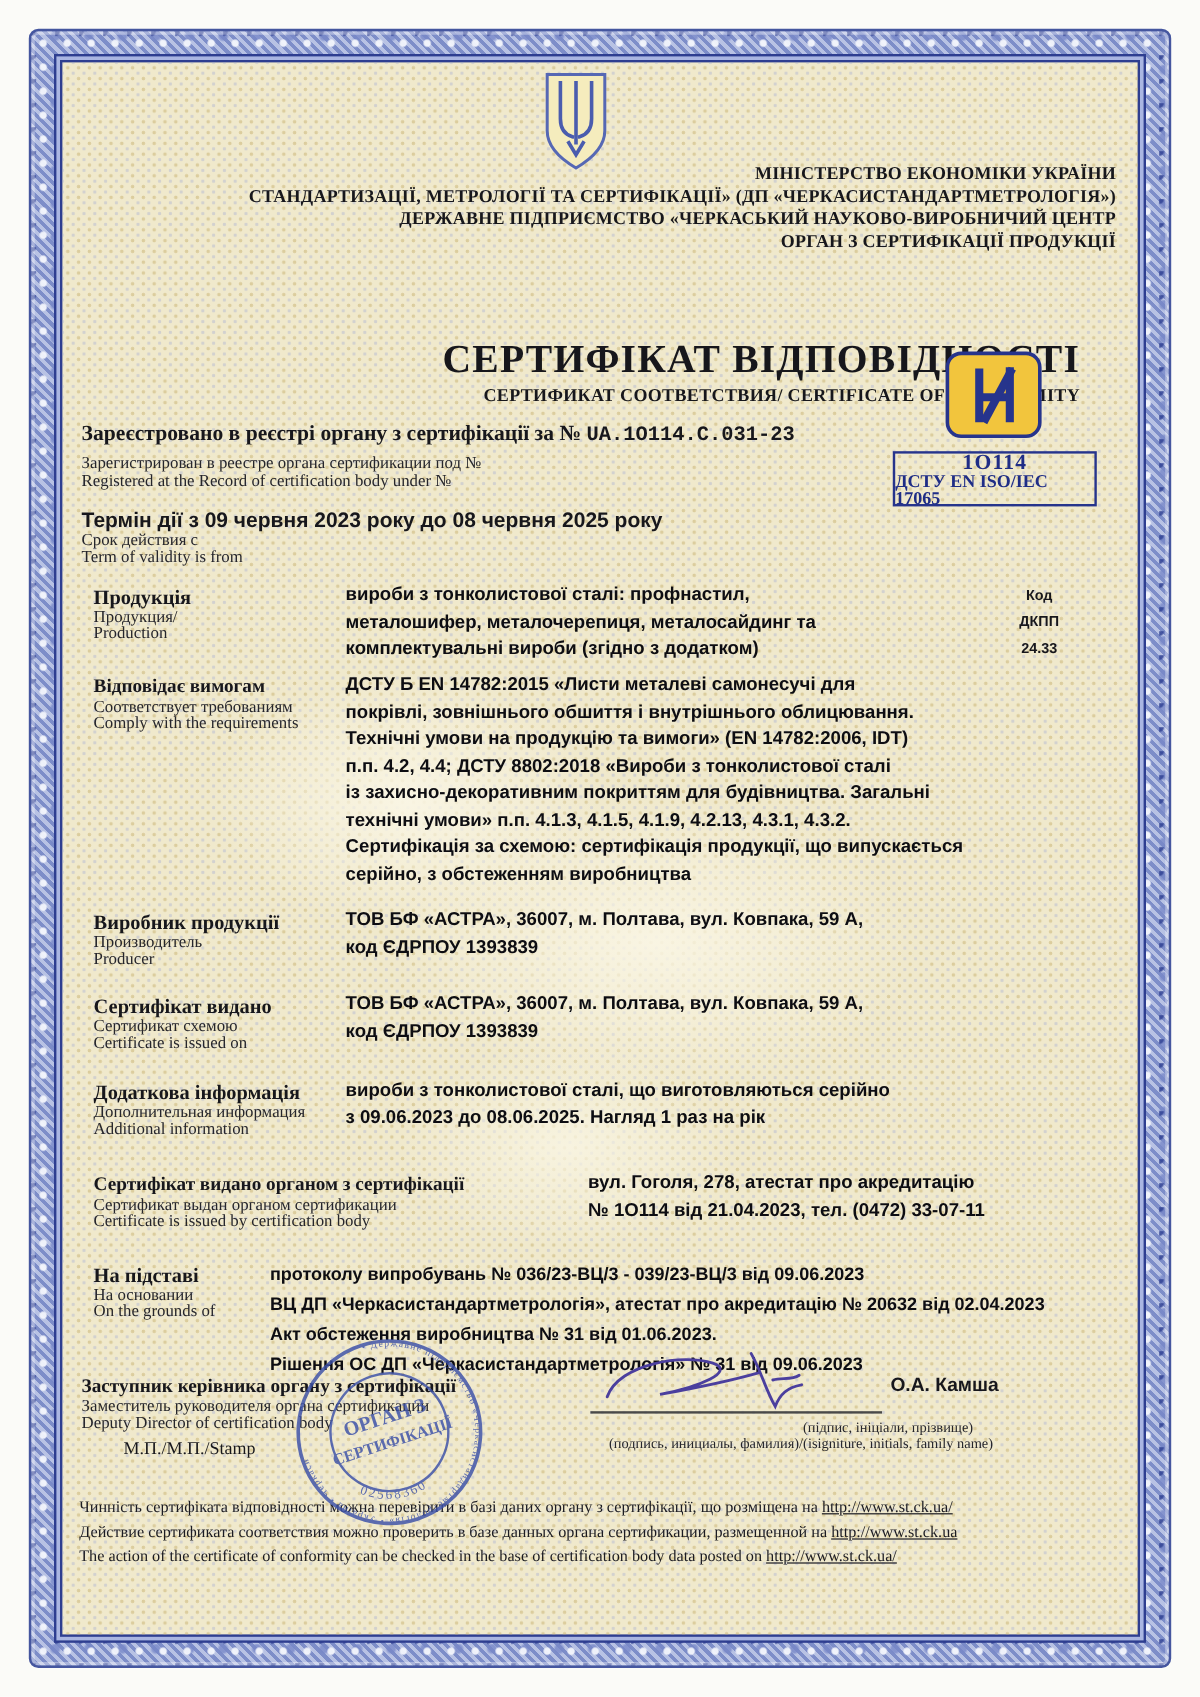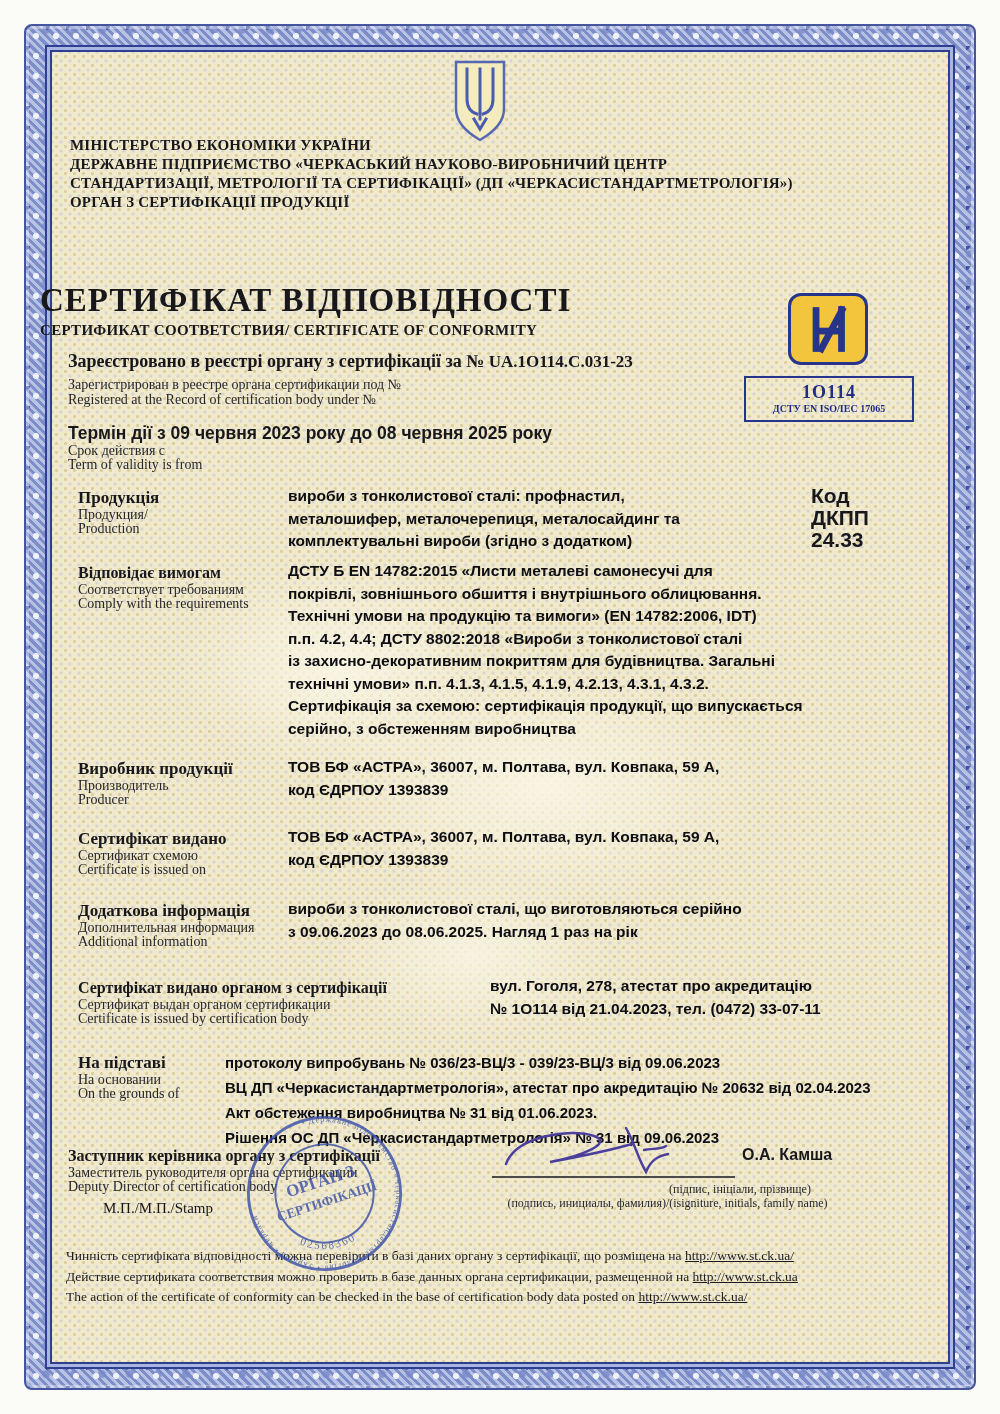--- a/index.html
+++ b/index.html
@@ -30,51 +30,51 @@
       radial-gradient(230px 150px at 32% 47%, rgba(250,246,229,.95), rgba(250,246,229,0) 70%),
       radial-gradient(300px 170px at 55% 56%, rgba(250,246,229,.9), rgba(250,246,229,0) 72%),
       radial-gradient(200px 120px at 47% 69%, rgba(249,245,227,.85), rgba(249,245,227,0) 70%),
       radial-gradient(circle, rgba(203,182,120,.55) 1.2px, transparent 1.8px),
       radial-gradient(circle, rgba(148,160,212,.33) 1.1px, transparent 1.7px);
     background-size:auto,auto,auto,9px 9px,9px 9px;
     background-position:0 0,0 0,0 0,0 0,4.5px 4.5px;
     box-shadow:0 0 0 2px #2e3e90, 0 0 0 5px #aab6e2, 0 0 0 7px #2e3e90;
   }
   .abs{position:absolute;}
-  .center{text-align:left;}
+  .center{text-align:right;}
   
   .ministry{left:70px;top:136px;width:860px;font-weight:bold;font-size:15px;line-height:19px;letter-spacing:.2px;}
   
   .title-wrap{left:40px;top:282px;width:860px;}
   .title-main{font-weight:bold;font-size:33px;line-height:36px;letter-spacing:1px;}
   .title-sub{font-weight:bold;font-size:15px;line-height:20px;margin-top:2px;letter-spacing:.3px;}
   
   .naau{left:788px;top:293px;width:74px;height:66px;background:#f2c53d;border:3px solid #26348c;border-radius:13px;display:flex;align-items:center;justify-content:center;}
   .accred-box{left:744px;top:376px;width:166px;height:42px;border:2px solid #26348c;color:#1f2d86;display:flex;flex-direction:column;align-items:center;justify-content:center;}
   .accred-num{font-weight:bold;font-size:18px;line-height:19px;letter-spacing:1px;}
-  .accred-std{font-weight:bold;font-size:10px;line-height:14px;text-align:center;}
+  .accred-std{font-weight:bold;font-size:15px;line-height:14px;}
   
   .reg{left:68px;top:350px;width:700px;}
   .reg-main{font-weight:bold;font-size:18px;line-height:22px;}
-  .reg-num{font-family:Liberation Serif, serif;font-size:17px;}
+  .reg-num{font-family:Liberation Mono, monospace;font-size:17px;}
   .sub-line{font-size:14px;line-height:14px;color:#26262c;}
   .reg .sub-line{margin-top:1px;}
   .reg-main + .sub-line{margin-top:5px;}
   
   .validity{left:68px;top:422px;width:740px;}
   .validity-main{font-family:"Liberation Sans", sans-serif;font-weight:bold;font-size:17.5px;line-height:22px;}
   
   .sec{position:absolute;left:68px;width:882px;}
   .lbl{position:absolute;left:10px;top:0;width:215px;}
   .lbl-uk{font-weight:bold;font-size:17px;line-height:21px;}
   .lbl-uk.small{font-size:16px;}
   .val{position:absolute;left:220px;top:-2px;width:600px;font-family:"Liberation Sans", sans-serif;font-weight:bold;font-size:15.5px;line-height:22.5px;color:#0d0d12;}
   .val.grounds{left:157px;width:740px;line-height:25px;font-size:15px;}
   .val.certbody{left:422px;width:440px;}
-  .code-col{position:absolute;left:743px;top:-2px;width:110px;text-align:left;font-family:"Liberation Sans", sans-serif;font-weight:bold;font-size:21px;line-height:22px;}
+  .code-col{position:absolute;left:743px;top:-2px;width:110px;text-align:center;font-family:"Liberation Sans", sans-serif;font-weight:bold;font-size:12px;line-height:22px;}
   
   .sig-label{left:68px;top:1145px;width:420px;}
   .mp{left:103px;top:1200px;font-size:15px;font-weight:normal;}
   .stamp{left:227px;top:1096px;width:195px;height:195px;opacity:.82;transform:rotate(-18deg);z-index:3;}
   .sig-script{left:498px;top:1122px;width:185px;height:58px;z-index:4;}
   .sig-line{left:492px;top:1176px;width:243px;border-bottom:2px solid #4a4a48;z-index:2;}
   .sig-name{left:742px;top:1146px;font-family:"Liberation Sans", sans-serif;font-weight:bold;font-size:16px;z-index:4;}
   .sig-cap1{left:600px;top:1182px;width:280px;text-align:center;font-size:12px;color:#26262c;}
   .sig-cap2{left:415px;top:1196px;width:505px;text-align:center;font-size:12px;color:#26262c;}
   
@@ -94,22 +94,22 @@
     <g fill="none" stroke="#4a5cae" stroke-width="3" stroke-linecap="square">
       <path d="M28,10 V60"></path>
       <path d="M15,10 V40 Q15,52 25,55"></path>
       <path d="M41,10 V40 Q41,52 31,55"></path>
       <path d="M22,60 L28,70 L34,60"></path>
     </g>
   </svg>
 
   <div class="abs center ministry z2">
       <div>МІНІСТЕРСТВО ЕКОНОМІКИ УКРАЇНИ</div>
+      <div>СТАНДАРТИЗАЦІЇ, МЕТРОЛОГІЇ ТА СЕРТИФІКАЦІЇ» (ДП «ЧЕРКАСИСТАНДАРТМЕТРОЛОГІЯ»)</div>
       <div>ДЕРЖАВНЕ ПІДПРИЄМСТВО «ЧЕРКАСЬКИЙ НАУКОВО-ВИРОБНИЧИЙ ЦЕНТР</div>
-      <div>СТАНДАРТИЗАЦІЇ, МЕТРОЛОГІЇ ТА СЕРТИФІКАЦІЇ» (ДП «ЧЕРКАСИСТАНДАРТМЕТРОЛОГІЯ»)</div>
       <div>ОРГАН З СЕРТИФІКАЦІЇ ПРОДУКЦІЇ</div>
     </div>
 
   <div class="abs center title-wrap z2">
     <div class="title-main">СЕРТИФІКАТ ВІДПОВІДНОСТІ</div>
     <div class="title-sub">СЕРТИФИКАТ СООТВЕТСТВИЯ/ CERTIFICATE OF CONFORMITY</div>
   </div>
 
   <div class="abs naau z2">
     <svg width="52" height="52" viewBox="0 0 100 100">

